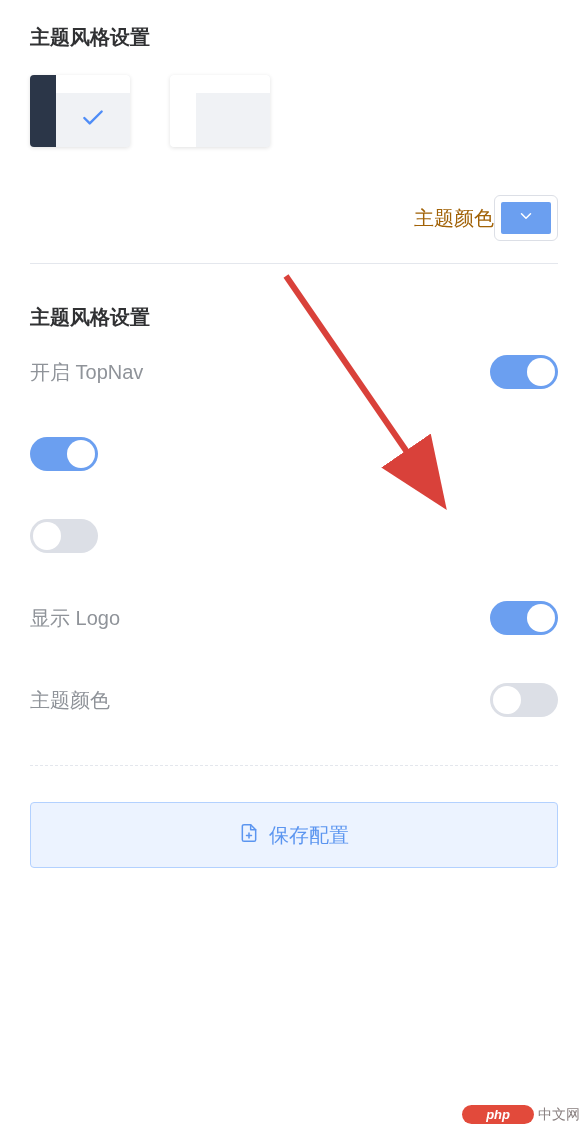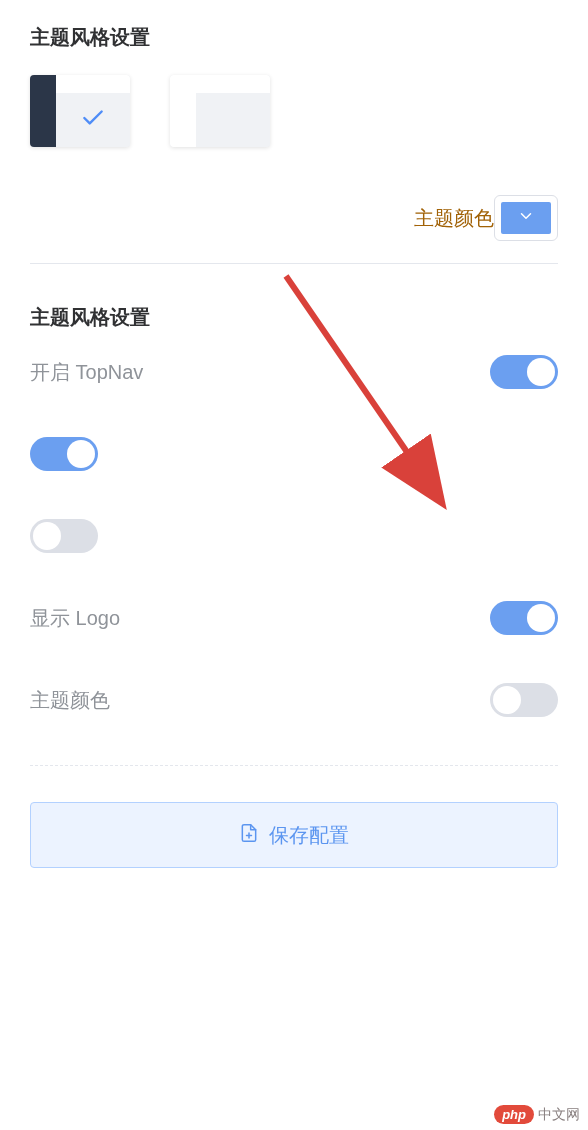--- a/index.html
+++ b/index.html
@@ -161,21 +161,21 @@
       align-items: center;
       gap: 4px;
       font-size: 14px;
       color: #887f7f;
     }
     .watermark-badge {
       background: #e24a3b;
       color: #fff;
       font-weight: 700;
       font-style: italic;
-      padding: 2px 8px;
+      padding: 2px 24px;
       border-radius: 10px 10px 10px 10px / 10px 10px 10px 10px;
       font-size: 13px;
     }
   </style>
 </head>
 <body>
 
 <div class="section-title">主题风格设置</div>
 
 <div class="theme-options">

